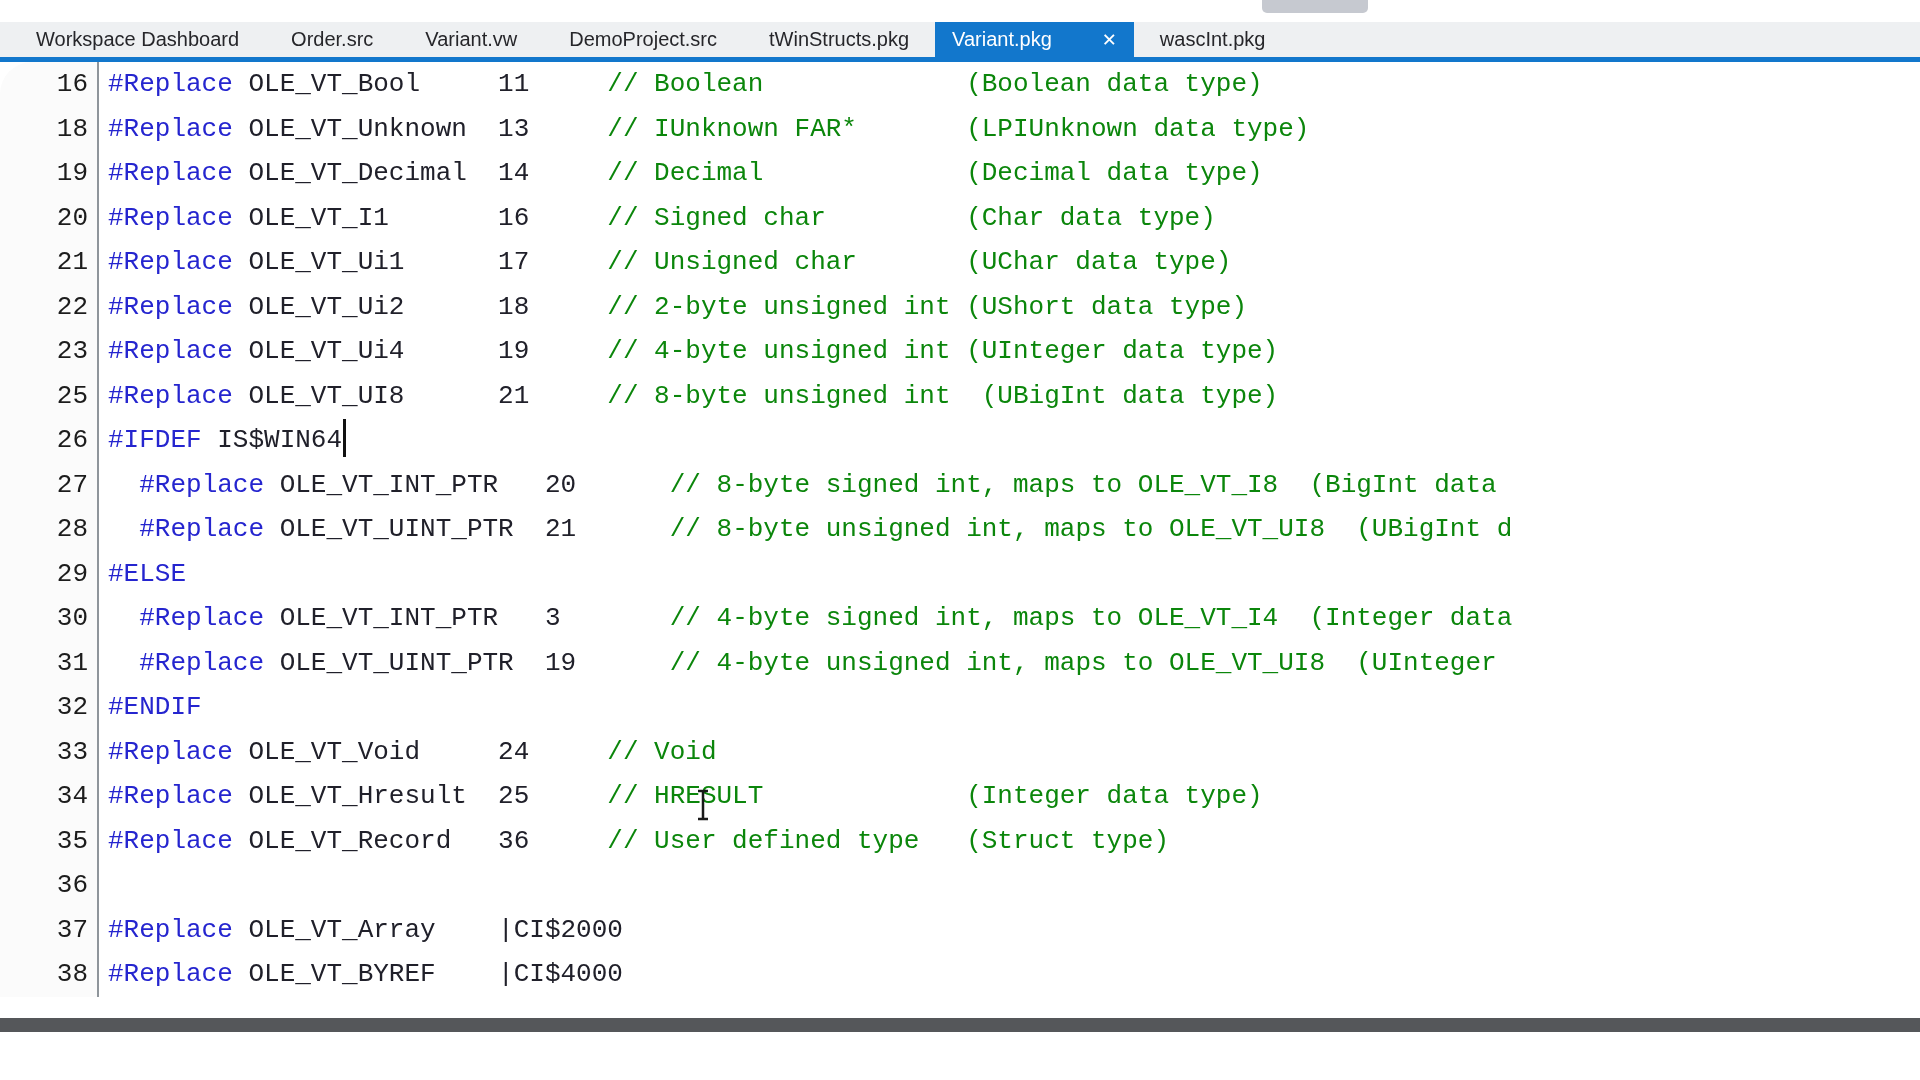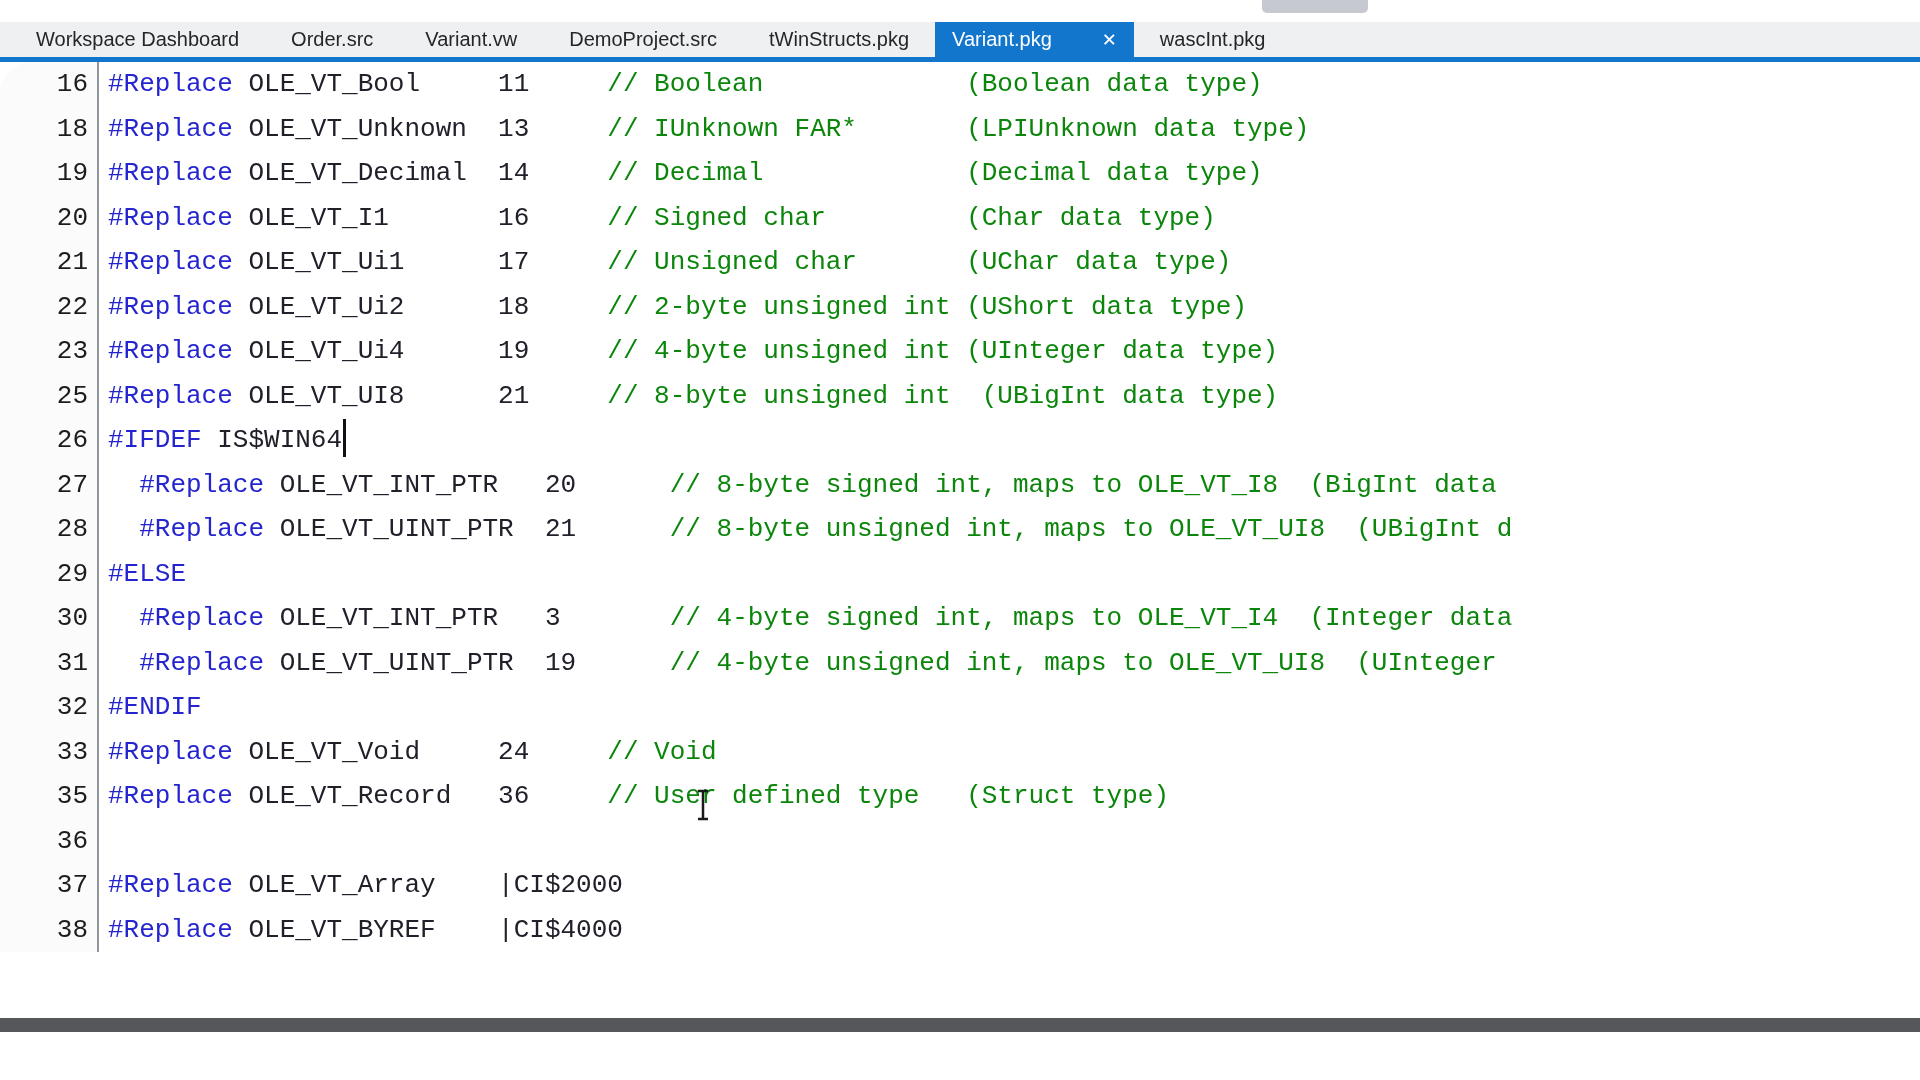--- a/index.html
+++ b/index.html
@@ -136,20 +136,24 @@
         </div>
         <div class="row">
           <div class="gutter">32</div>
           <div class="code"><span class="d">#ENDIF</span></div>
         </div>
         <div class="row">
           <div class="gutter">33</div>
           <div class="code"><span class="d">#Replace</span><span class="p"> OLE_VT_Void     24     </span><span class="c">// Void</span></div>
         </div>
         <div class="row">
+          <div class="gutter">34</div>
+          <div class="code"><span class="d">#Replace</span><span class="p"> OLE_VT_Hresult  25     </span><span class="c">// HRESULT             (Integer data type)</span></div>
+        </div>
+        <div class="row">
           <div class="gutter">35</div>
           <div class="code"><span class="d">#Replace</span><span class="p"> OLE_VT_Record   36     </span><span class="c">// User defined type   (Struct type)</span></div>
         </div>
         <div class="row">
           <div class="gutter">36</div>
           <div class="code"><span class="p"></span></div>
         </div>
         <div class="row">
           <div class="gutter">37</div>
           <div class="code"><span class="d">#Replace</span><span class="p"> OLE_VT_Array    |CI$2000</span></div>

